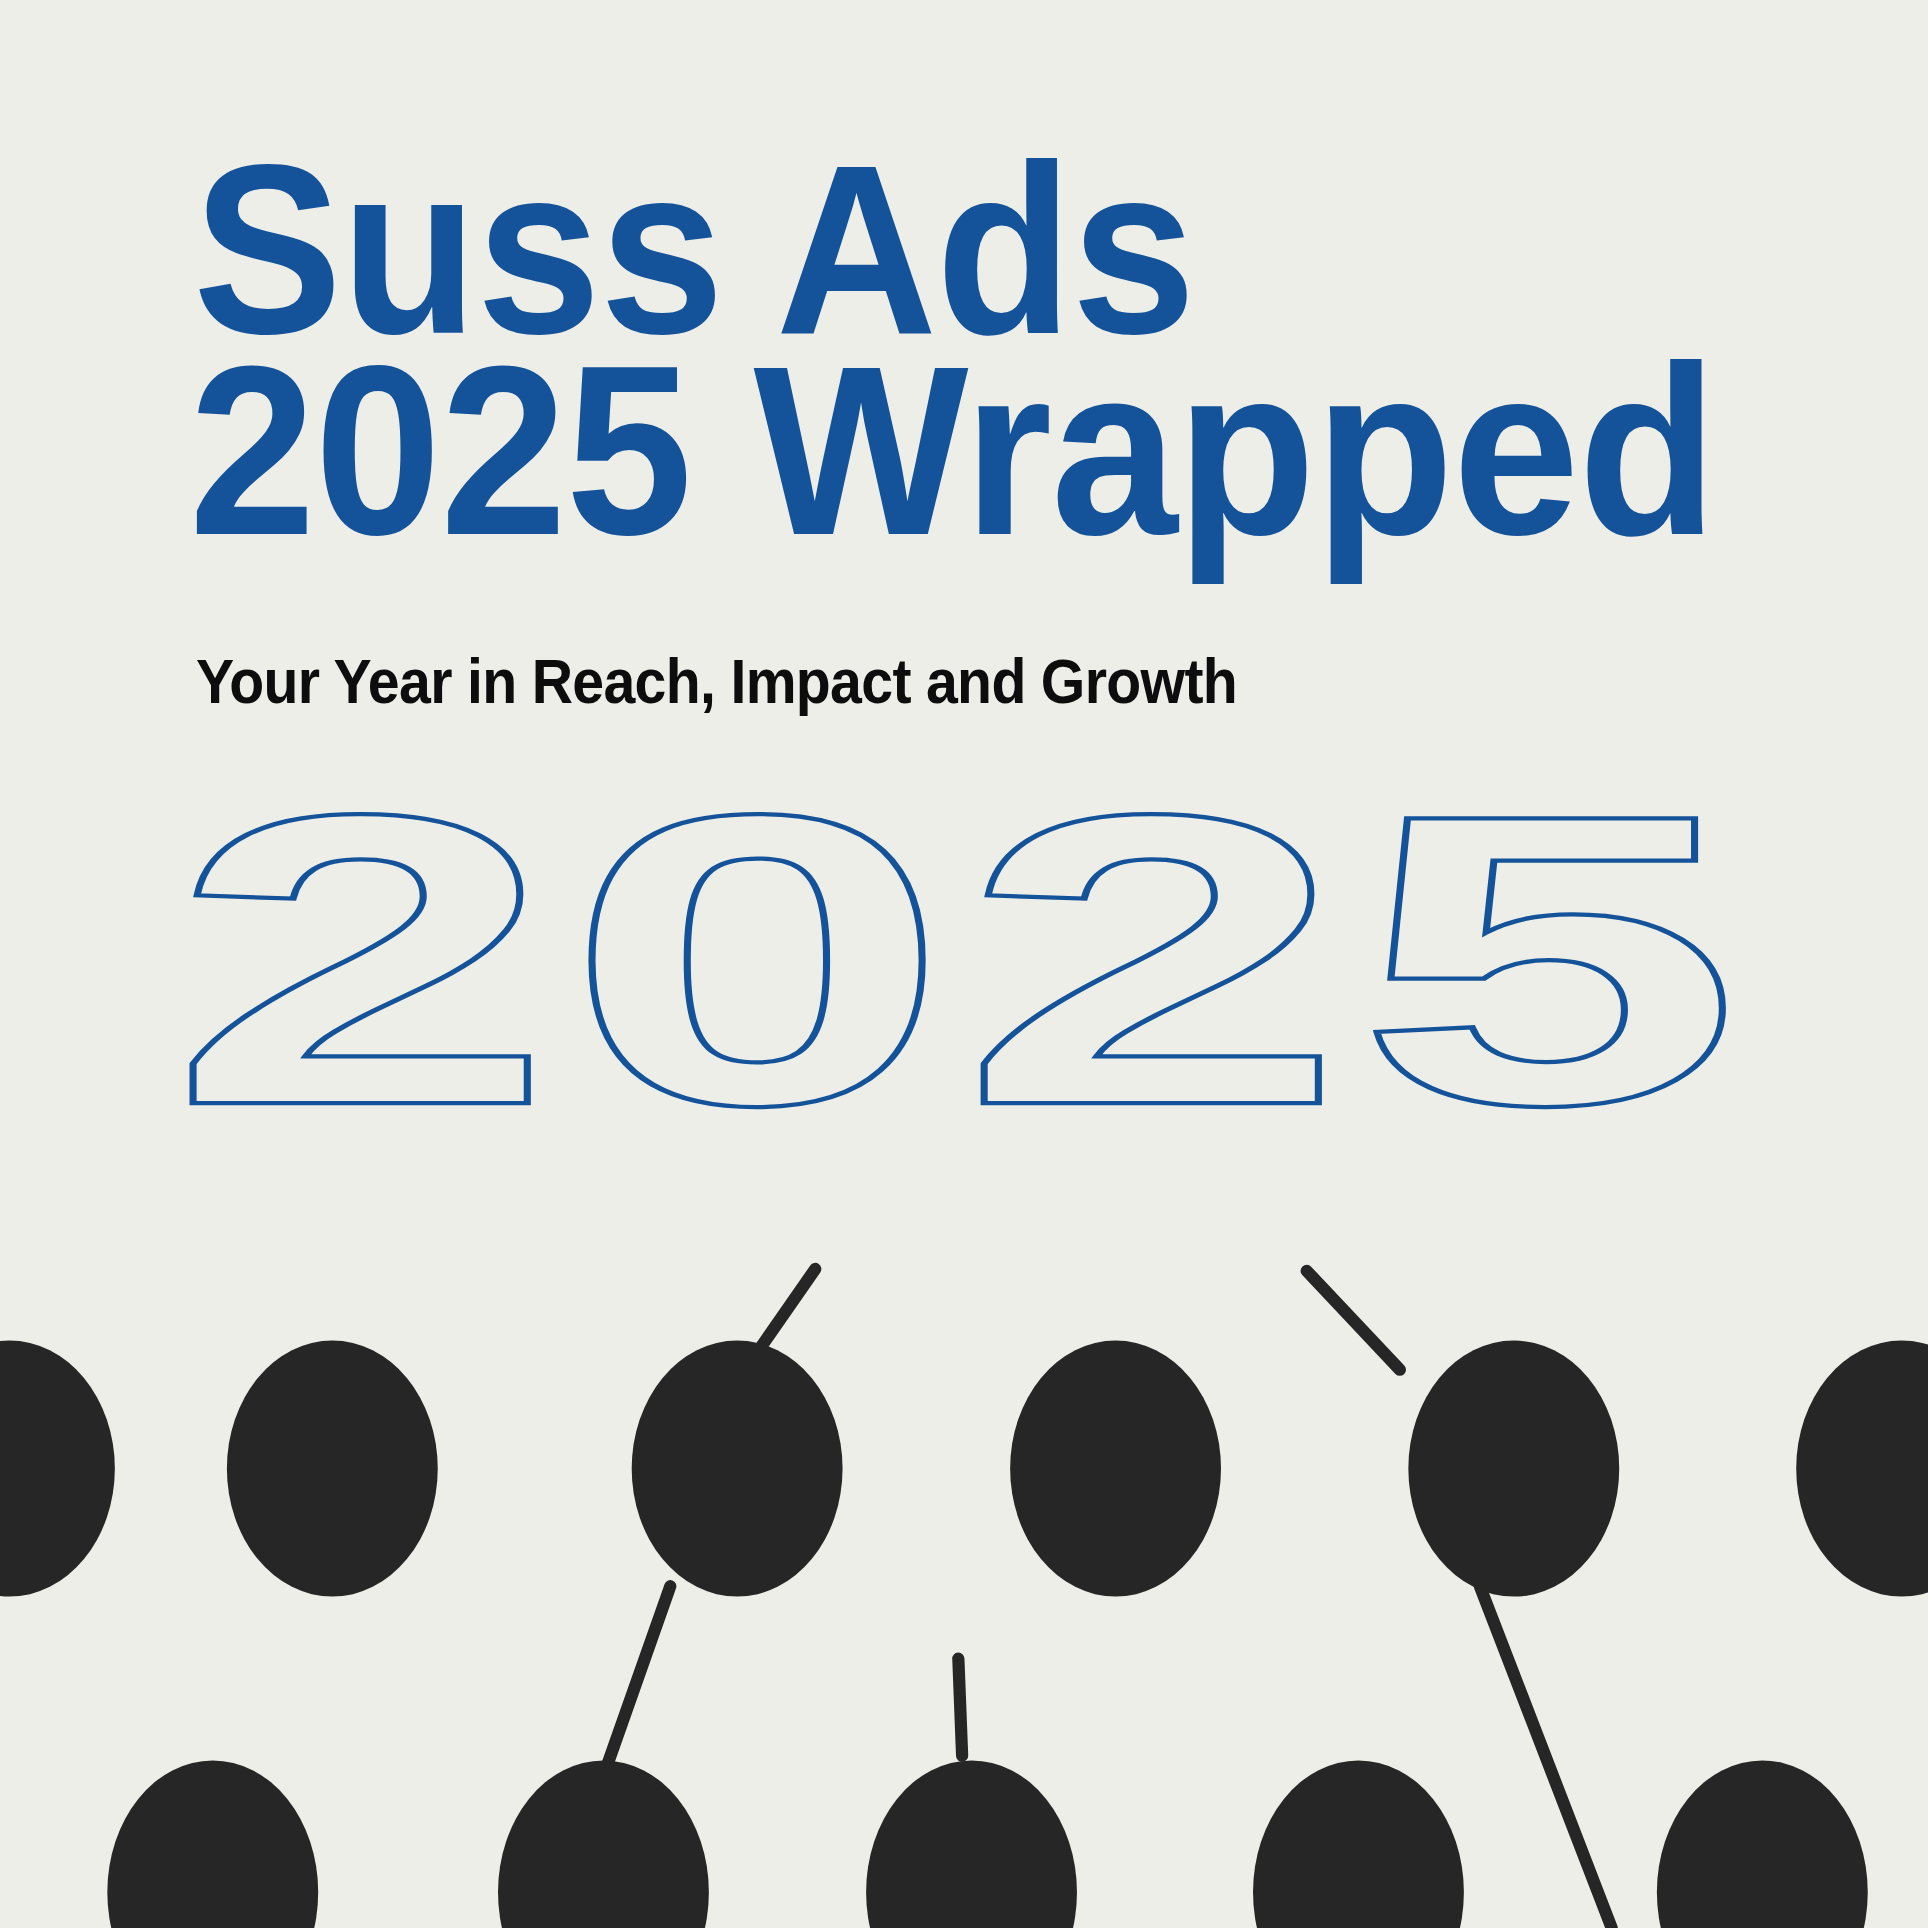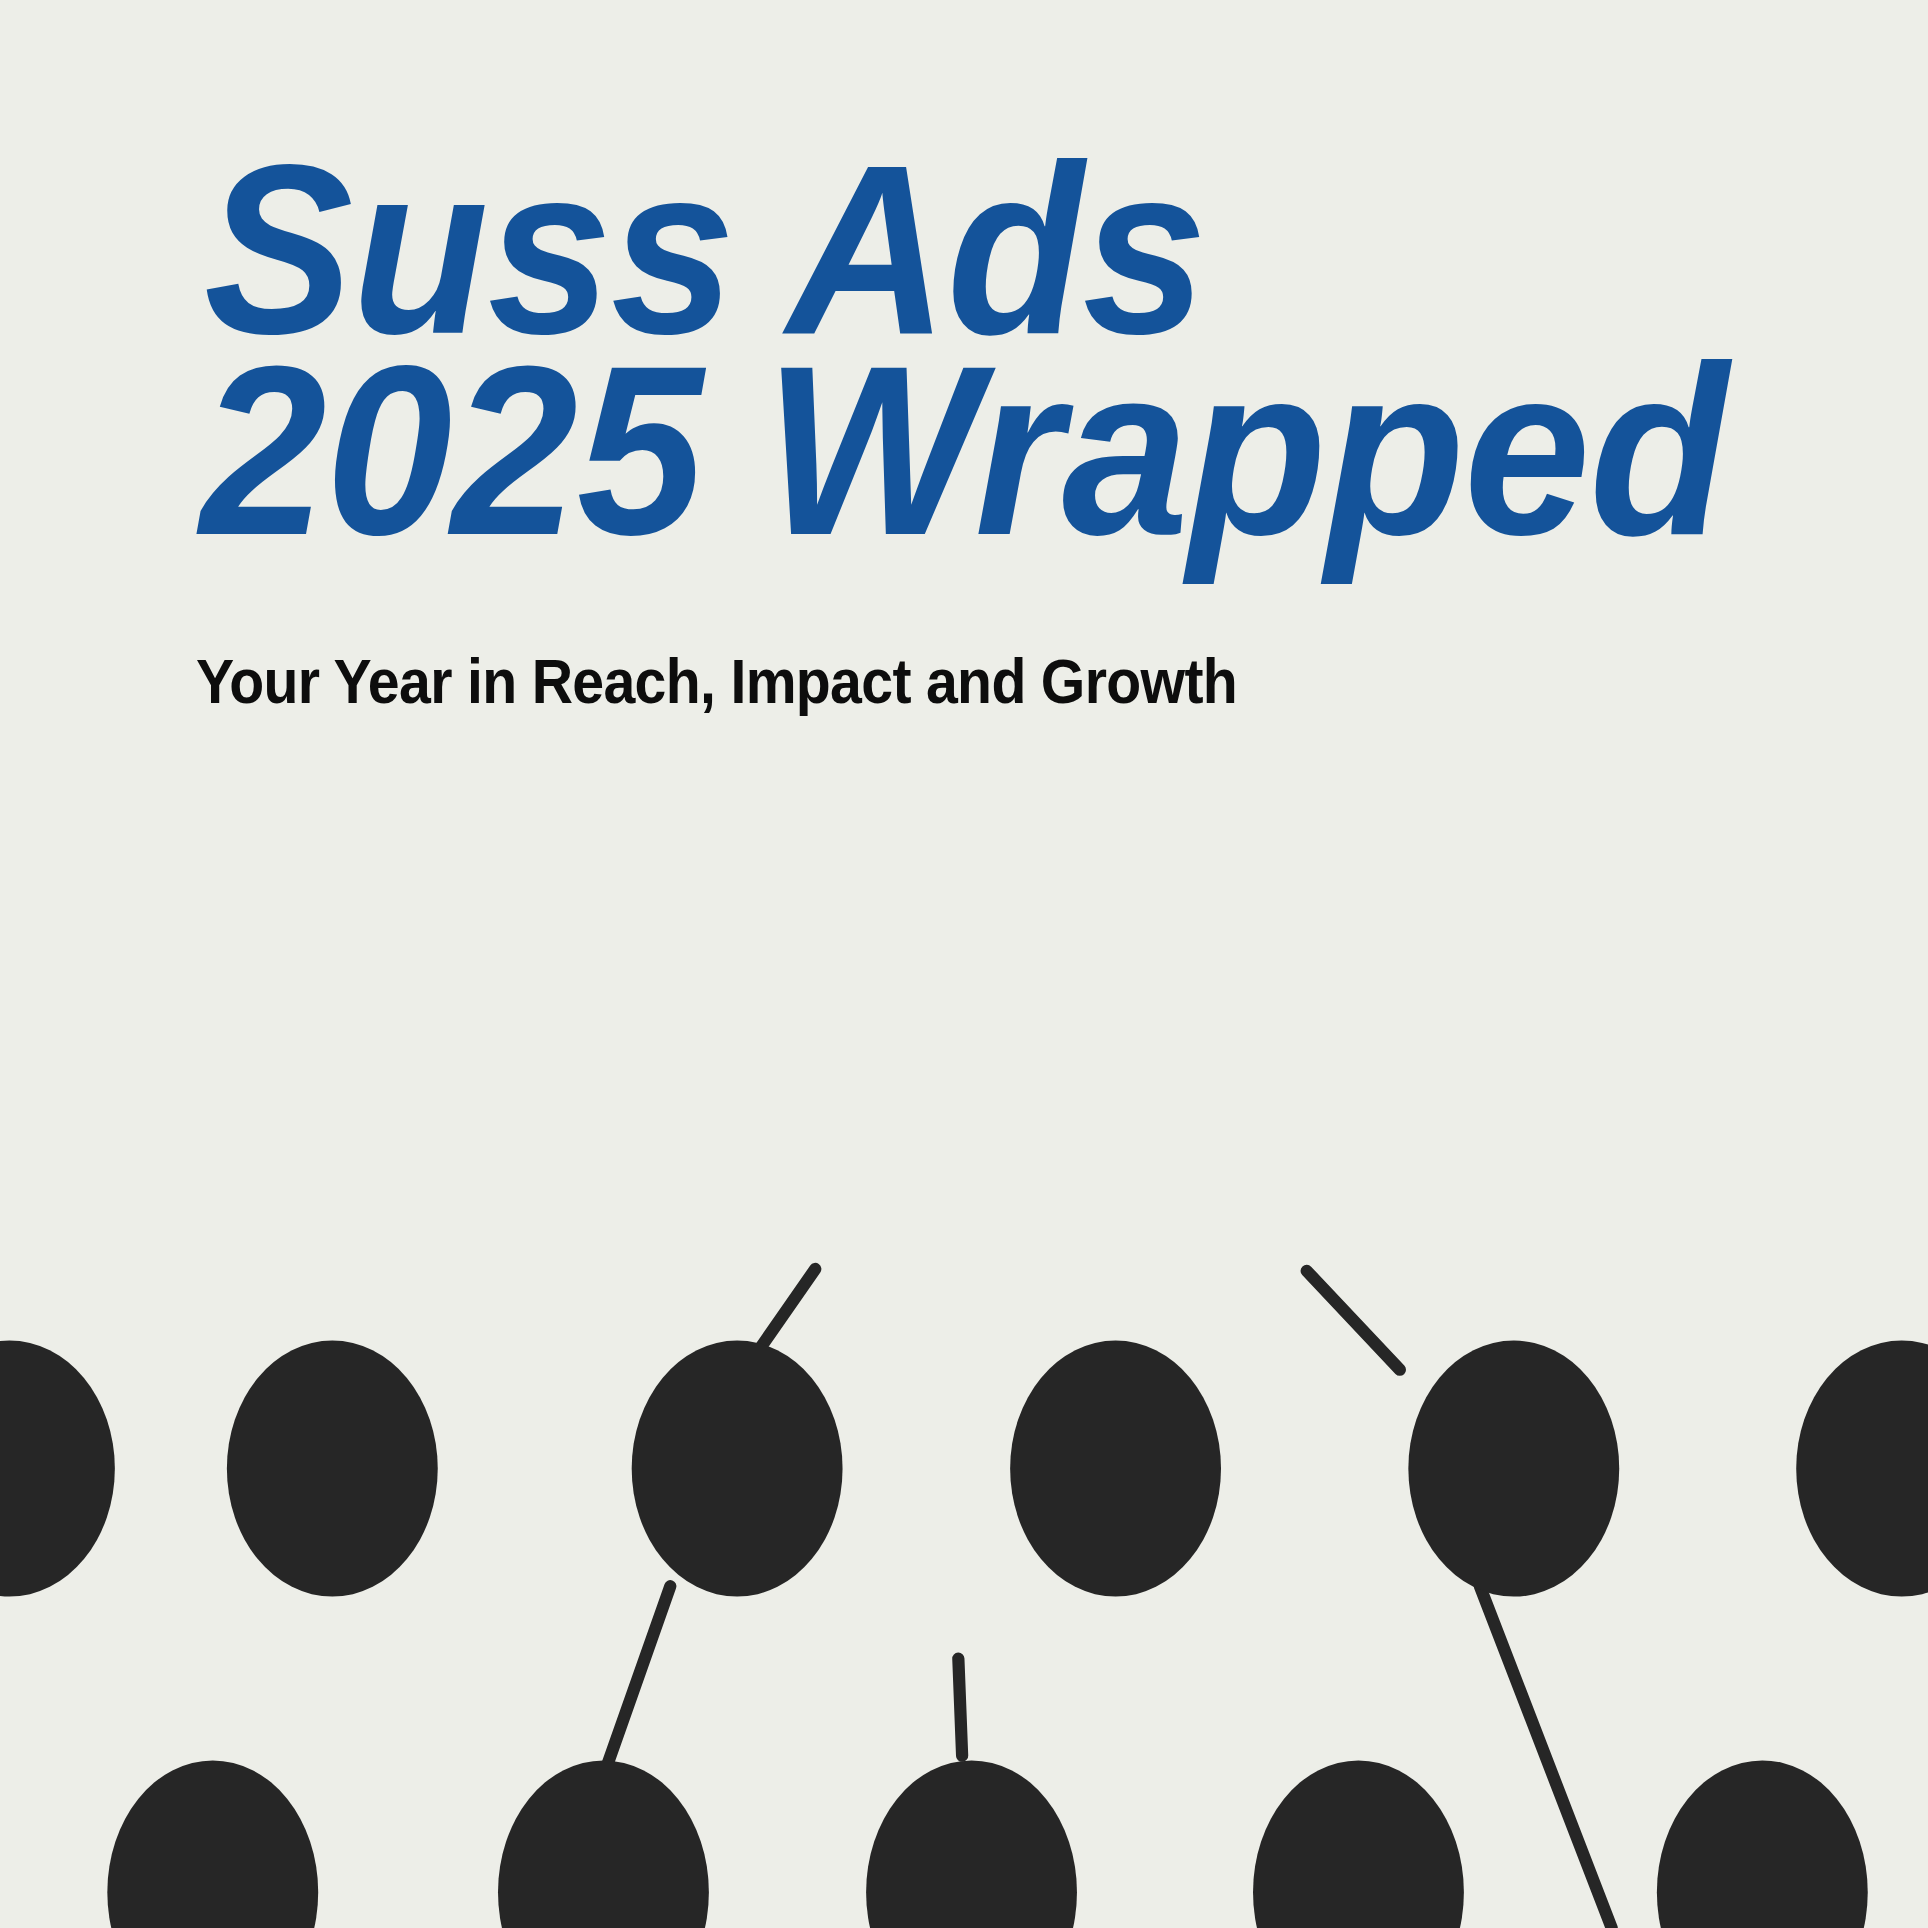--- a/index.html
+++ b/index.html
@@ -12,24 +12,23 @@
     width: 1928px;
     height: 1928px;
     background: #EDEEE8;
     overflow: hidden;
     font-family: "Liberation Sans", sans-serif;
   }
 
   
   #headline {
     position: absolute;
-    left: 204px;
+    left: 193px;
     top: 141px;
     width: 1601px;
-    font-style: italic;
   }
   .title-line {
     display: block;
     color: #14539A;
     font-family: "Liberation Sans", sans-serif;
     font-weight: 700;
     letter-spacing: -0.005em;
     white-space: nowrap;
     transform-origin: left top;
   }
@@ -108,20 +107,25 @@
 
 <div id="poster">
 
   <div id="headline">
     <span id="title-line-1" class="title-line">Suss Ads</span>
     <span id="title-line-2" class="title-line">2025 Wrapped</span>
   </div>
 
   <div id="subtitle">Your Year in Reach, Impact and Growth</div>
 
+  <div id="year-outline">
+    <svg viewBox="0 0 1700 420" preserveAspectRatio="none" aria-hidden="true">
+      <text class="year-glyph" id="year-outline-text" x="0" y="352" textLength="1680" lengthAdjust="spacingAndGlyphs">2025</text>
+    </svg>
+  </div>
 
   <div id="pattern">
     <svg viewBox="0 0 2048 718" aria-hidden="true">
 
       <g>
         <line class="stem" x1="795" y1="120" x2="866" y2="18" stroke-width="13"></line>
         <line class="stem" x1="712" y1="355" x2="645" y2="545" stroke-width="13"></line>
         <line class="stem" x1="1487" y1="125" x2="1388" y2="20" stroke-width="13"></line>
         <line class="stem" x1="1572" y1="355" x2="1712" y2="718" stroke-width="13"></line>
         <line class="stem" x1="1018" y1="432" x2="1022" y2="535" stroke-width="13"></line>

